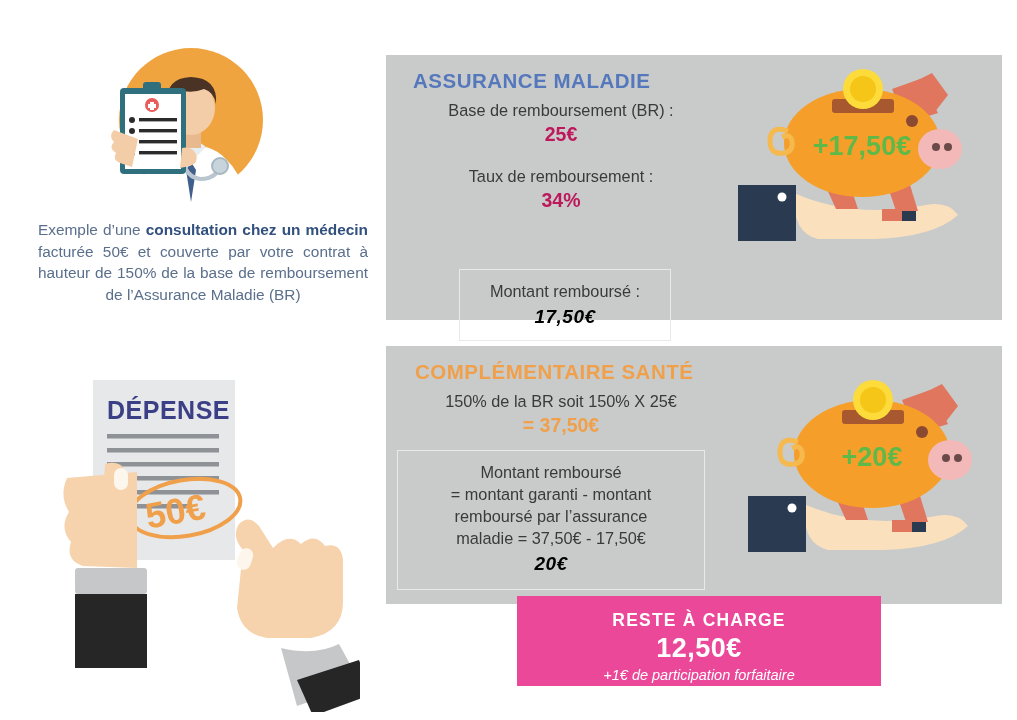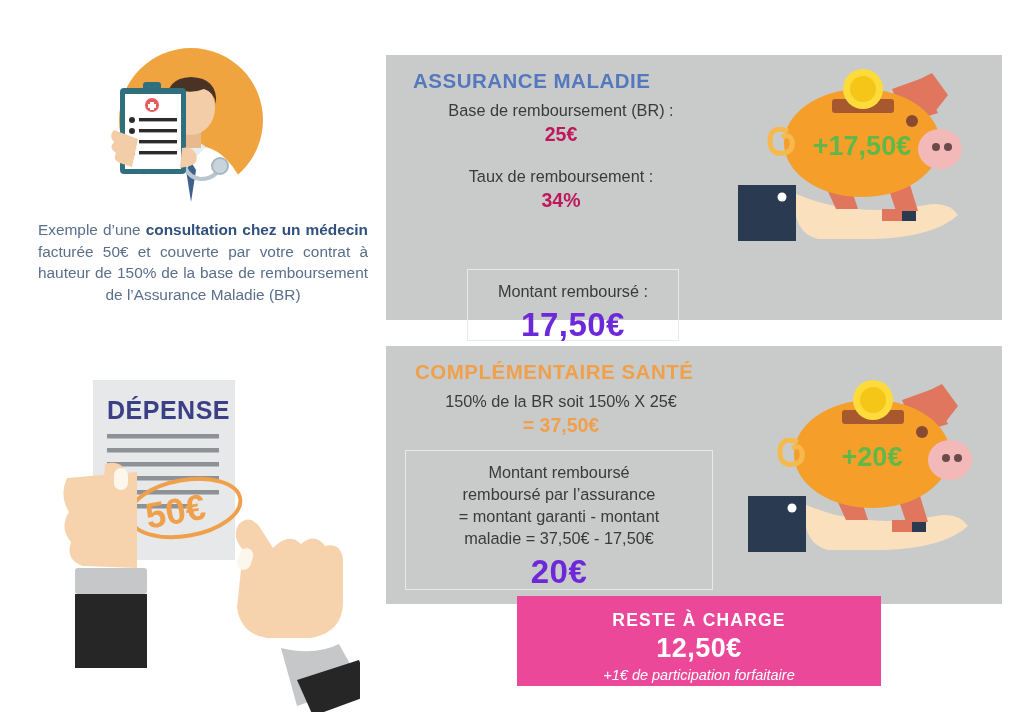--- a/index.html
+++ b/index.html
@@ -49,24 +49,24 @@
   .lbl {
     font-size: 16.3px; color: #3a3a3a; line-height: 22px;
     font-family: "Liberation Sans", sans-serif;
   }
   .val-blue   { font-size: 19.5px; font-weight: bold; color: #be185d; line-height: 27px; }
   .val-orange { font-size: 19.5px; font-weight: bold; color: #f0a04b; line-height: 27px; }
 
   .outline-box {
     position: absolute; border: 1.5px solid #e8e9e9; text-align: center;
   }
-  .box-1 { left: 81px; top: 214px; width: 212px; height: 72px; }
-  .box-2 { left: 19px; top: 104px; width: 308px; height: 140px; }
+  .box-1 { left: 73px; top: 214px; width: 212px; height: 72px; }
+  .box-2 { left: 11px; top: 104px; width: 308px; height: 140px; }
   .box-lbl { font-size: 16.3px; color: #3a3a3a; line-height: 22px; }
-  .box-big { font-size: 33px; font-weight: bold; color: #6d28d9; letter-spacing: 0.5px; }
+  .box-big { font-size: 19px; font-weight: bold; color: #000000; letter-spacing: 0.5px; font-style: italic; }
 
   .footnote {
     position: absolute; left: 14px; width: 322px; text-align: center;
     font-size: 14px; font-style: italic; color: #3a3a3a;
   }
 
   
   .piggy-wrap { position: absolute; }
   .piggy-1 { left: 350px; top: 8px;  width: 260px; height: 180px; }
   .piggy-2 { left: 360px; top: 28px; width: 260px; height: 180px; }
@@ -215,22 +215,22 @@
   <div class="panel panel-2">
     <div class="panel-head head-orange">COMPLÉMENTAIRE SANTÉ</div>
 
     <div class="col-text" style="top:44px;">
       <div class="lbl">150% de la BR soit 150% X 25€</div>
       <div class="val-orange">= 37,50€</div>
     </div>
 
     <div class="outline-box box-2">
       <div class="box-lbl" style="margin-top:10px;">Montant remboursé</div>
+      <div class="box-lbl">= montant garanti - montant</div>
       <div class="box-lbl">remboursé par l’assurance</div>
-      <div class="box-lbl">= montant garanti - montant</div>
       <div class="box-lbl">maladie = 37,50€ - 17,50€</div>
       <div class="box-big" style="margin-top:4px;">20€</div>
     </div>
 
     <div class="piggy-wrap piggy-2">
       <svg viewBox="0 0 260 180" width="260" height="180">
         <path d="M58 130 q58 26 132 12 q22 -4 32 10 q-24 22 -84 24 l-56 0 q-26 -6 -24 -46 z" fill="#fbe0bd"></path>
         <rect x="2" y="122" width="58" height="56" fill="#2a3a50"></rect>
         <circle cx="46" cy="134" r="4.5" fill="#ffffff"></circle>
         <path d="M90 124 l10 22 l22 0 l-8 -24 z" fill="#e0765e"></path>

